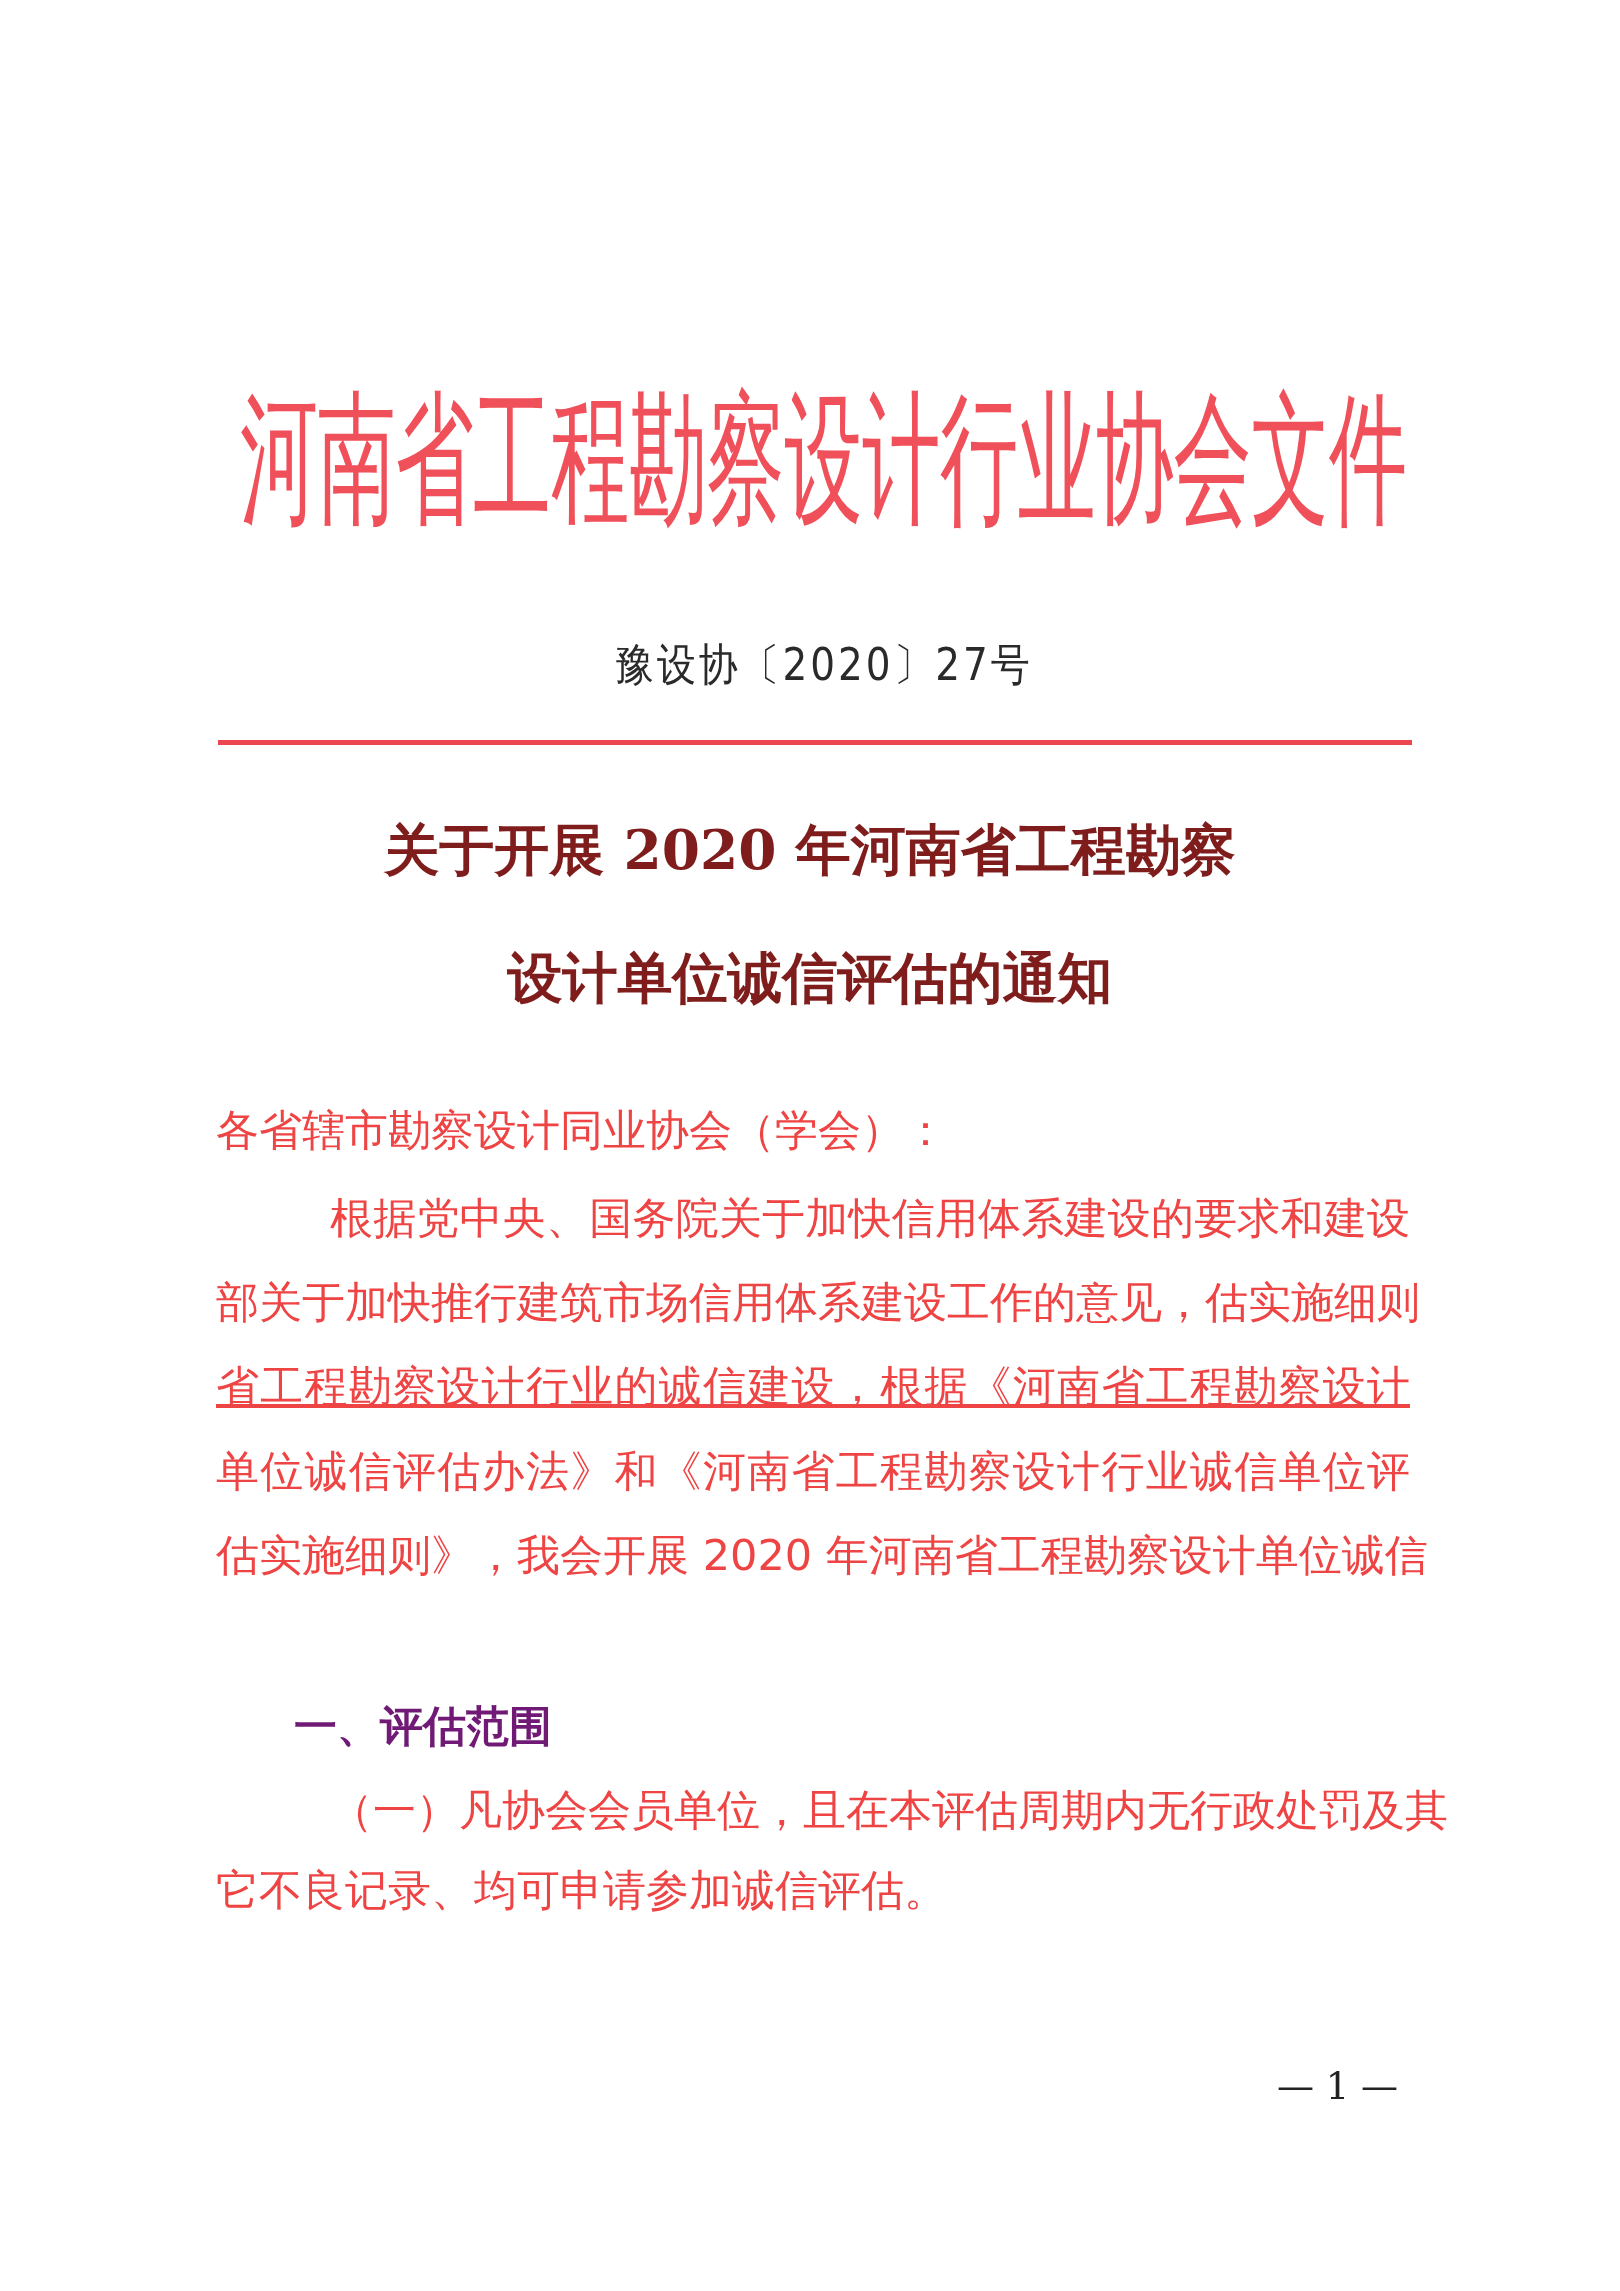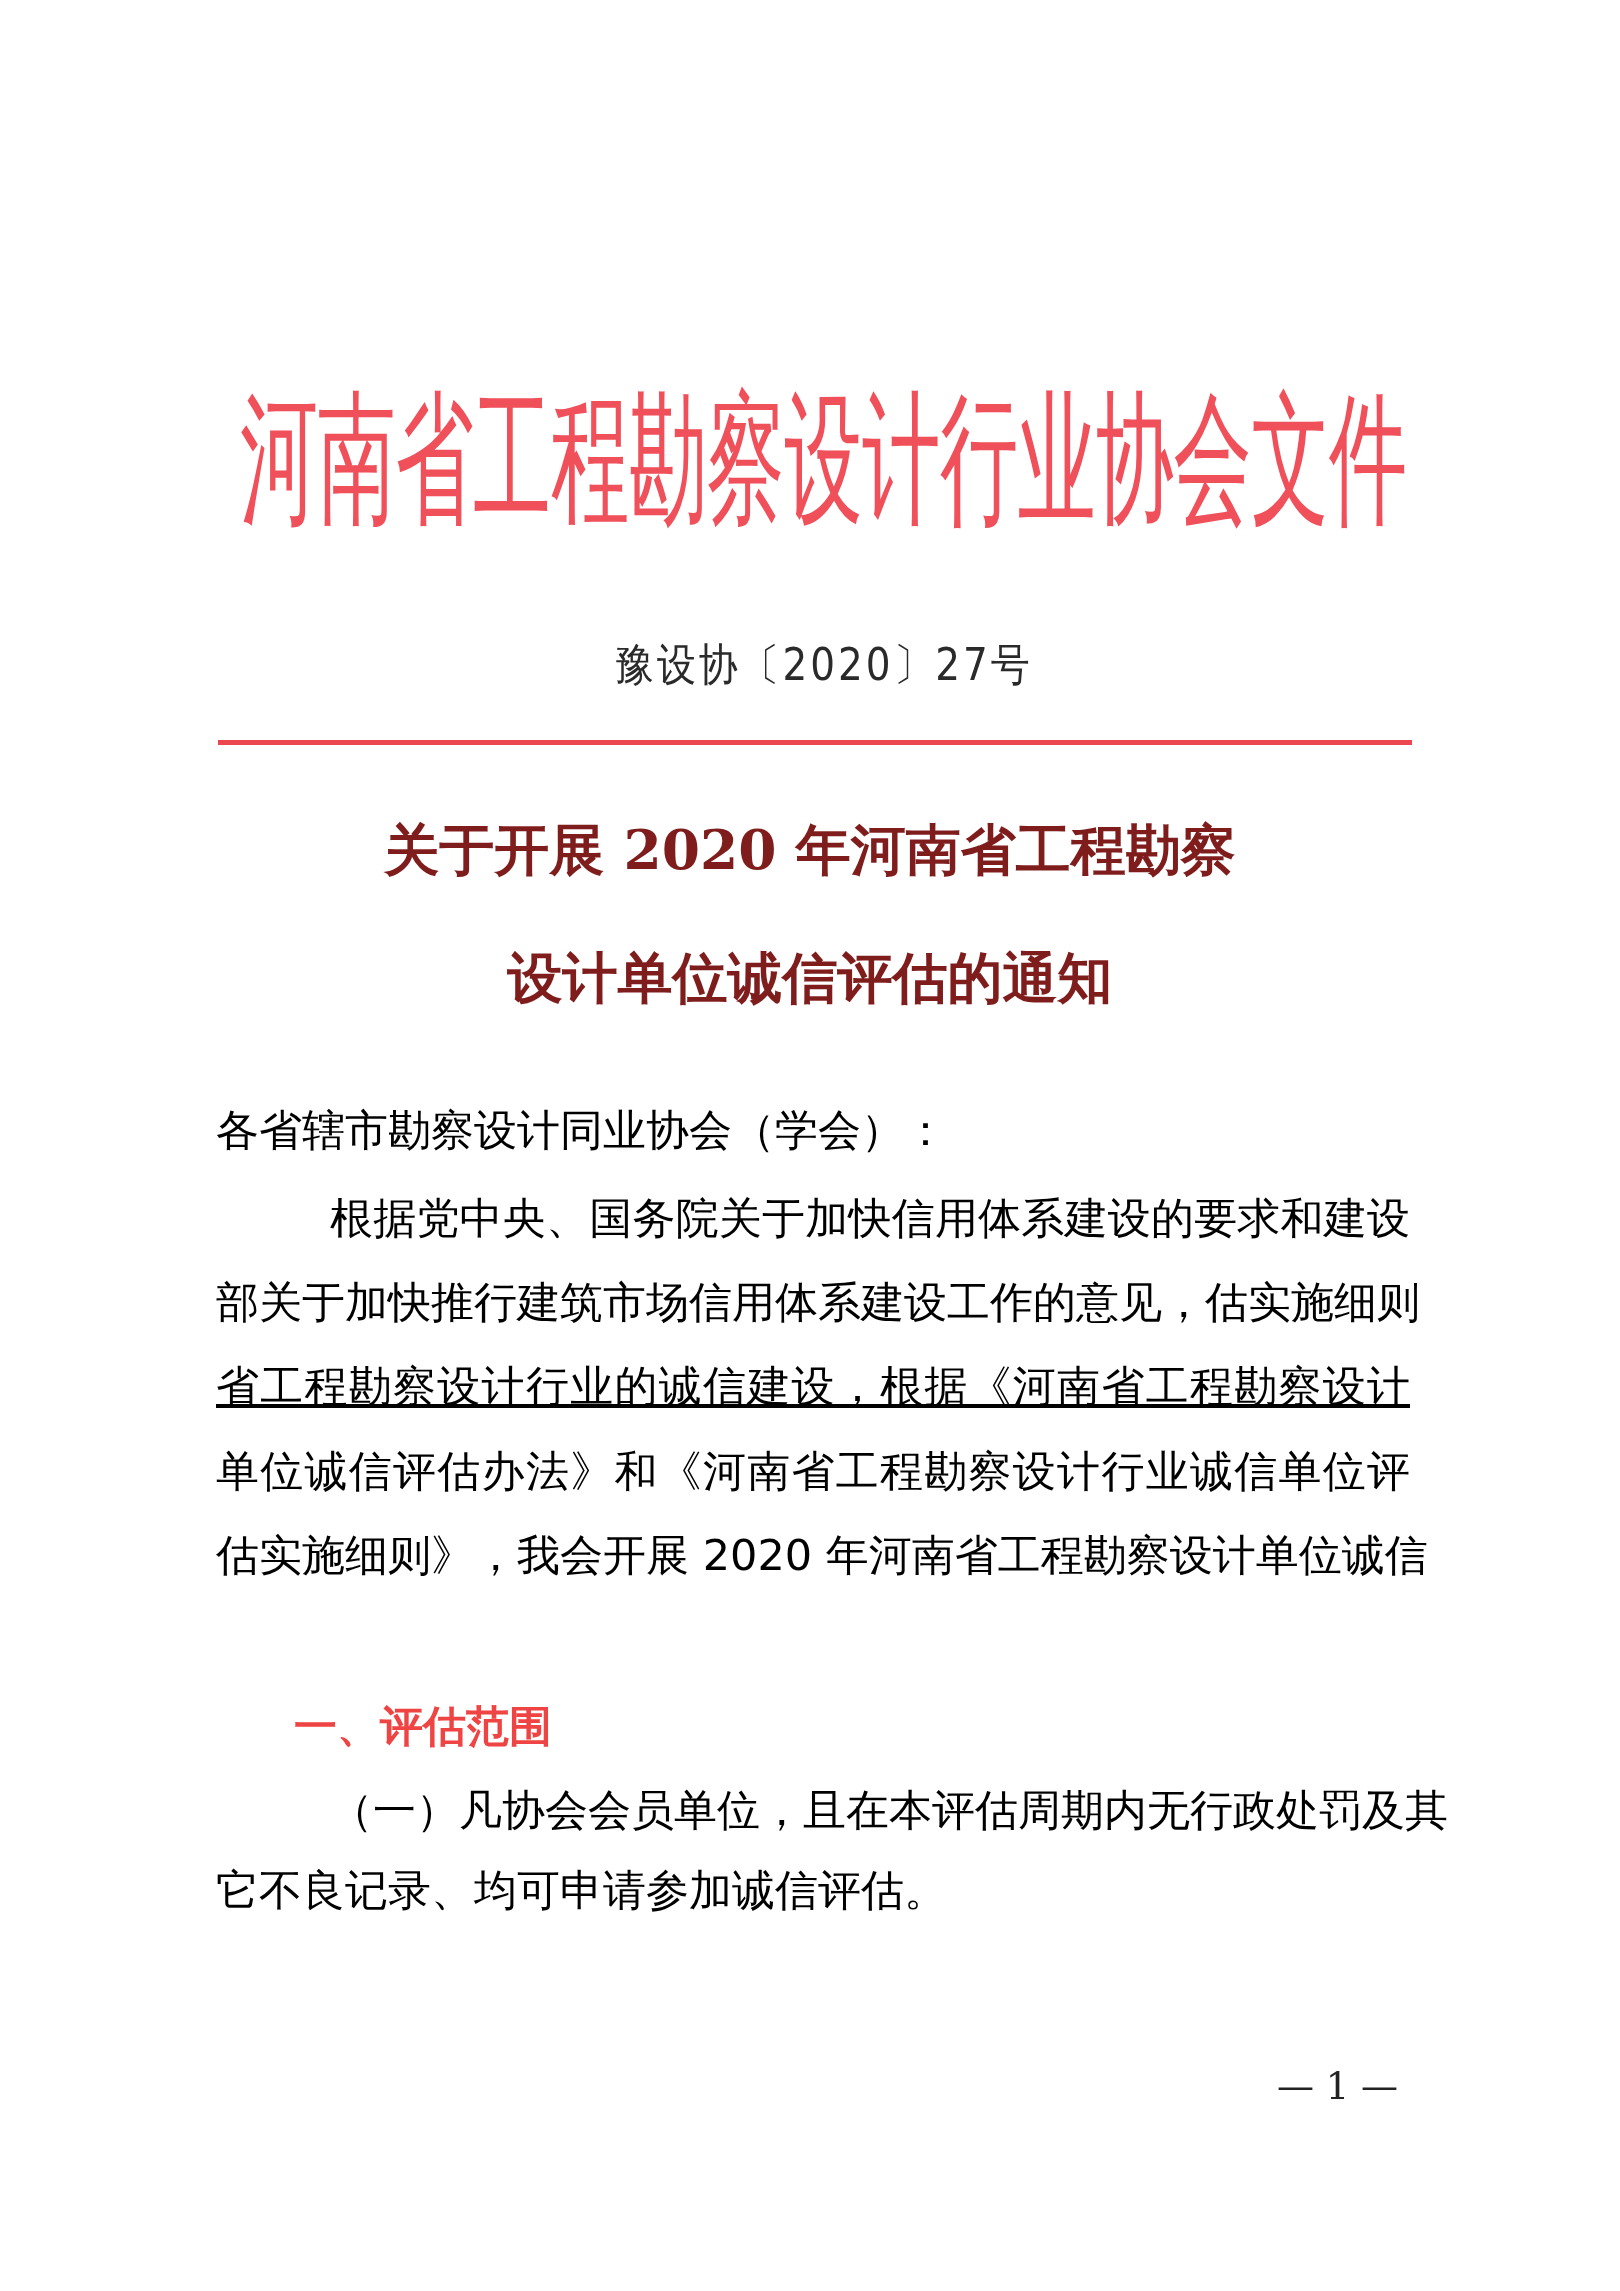--- a/index.html
+++ b/index.html
@@ -30,28 +30,28 @@
   }
   .title {
     left: 0; width: 1620px; text-align: center;
     font-family: "DejaVu Serif", serif; font-weight: bold;
     font-size: 55px; color: #7f1d1d; line-height: 69px;
   }
   .t1 { top: 815px; }
   .t2 { top: 943px; }
   .body-line {
     left: 216px; width: 1194px; height: 69px;
-    font-family: "DejaVu Sans", sans-serif; font-size: 43px; color: #000000;
+    font-family: "DejaVu Sans", sans-serif; font-size: 43px; color: #ef4444;
     line-height: 69px;
   }
   .just { text-align: justify; text-align-last: justify; }
   .indent { padding-left: 114px; width: 1080px; }
   .section {
     left: 294px; top: 1692px; height: 69px;
-    font-family: "DejaVu Sans", sans-serif; font-weight: bold; font-size: 43px; color: #ef4444; line-height: 69px;
+    font-family: "DejaVu Sans", sans-serif; font-weight: bold; font-size: 43px; color: #701a75; line-height: 69px;
   }
   .pageno {
     left: 1264px; top: 2064px; width: 147px; height: 45px;
     font-family: "DejaVu Serif", serif; font-size: 37px; color: #222222;
     text-align: center; line-height: 45px;
   }
 </style>
 </head>
 <body>
 

